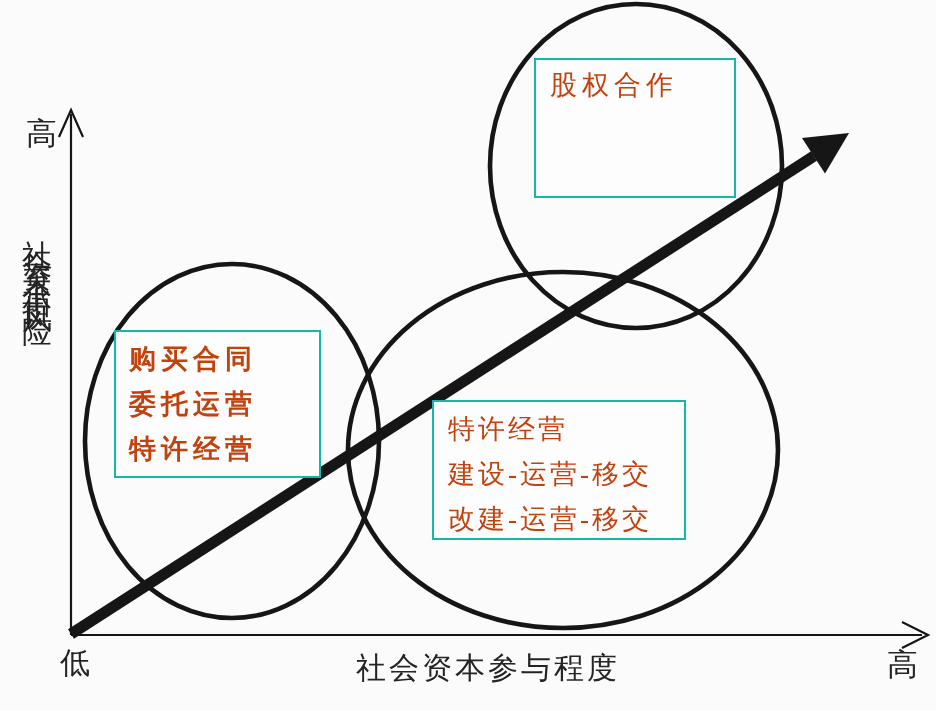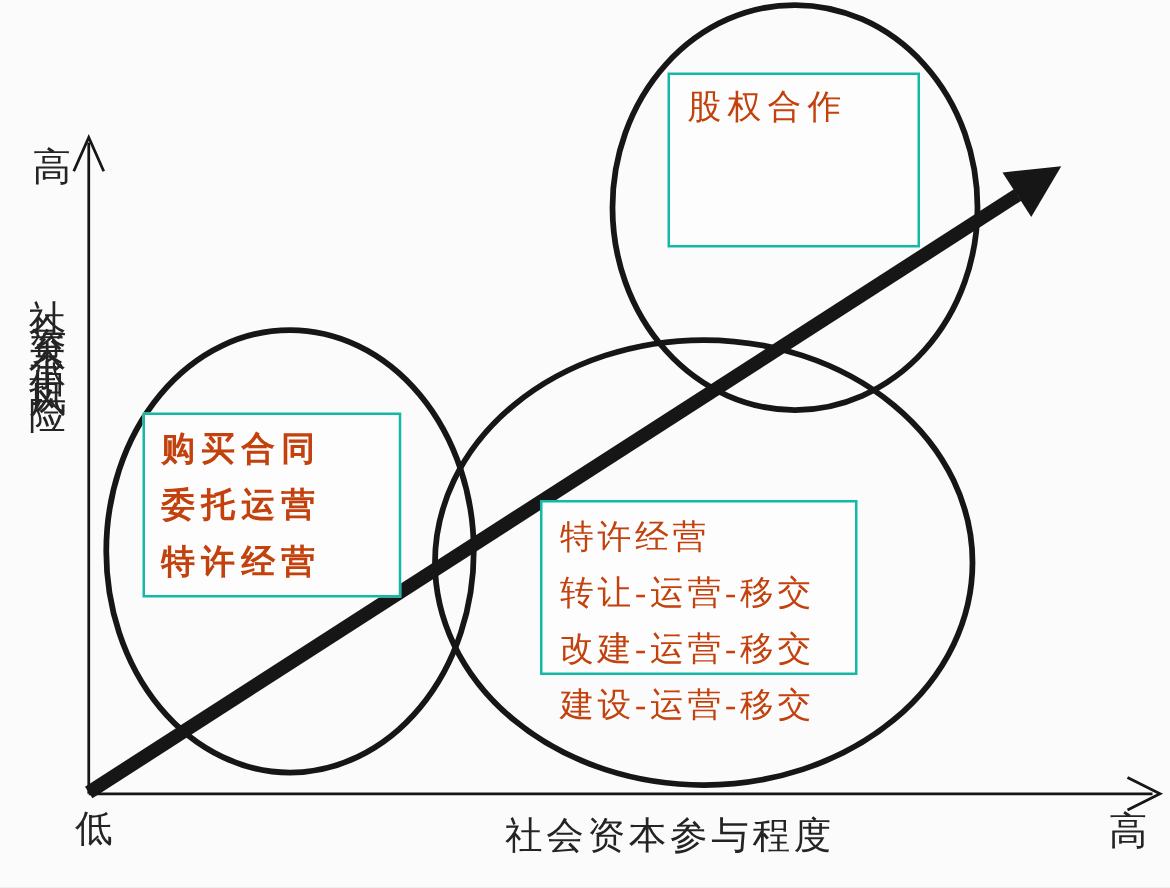--- a/index.html
+++ b/index.html
@@ -13,21 +13,21 @@
   }
   .canvas svg{position:absolute;left:0;top:0;}
   .label{position:absolute;white-space:nowrap;color:#242424;}
   .y-high{left:26px;top:113px;font-size:31px;}
   .y-title{
     left:19px;top:216px;width:38px;height:350px;
     writing-mode:vertical-rl;text-orientation:upright;
     font-size:30px;letter-spacing:11px;
   }
   .x-low{left:60px;top:643px;font-size:30px;}
-  .x-title{left:356px;top:648px;font-size:30px;letter-spacing:3px;margin-left:48px;}
+  .x-title{left:356px;top:648px;font-size:30px;letter-spacing:3px;}
   .x-high{left:887px;top:644px;font-size:31px;}
   .textbox{
     position:absolute;
     box-sizing:border-box;
     border:2px solid #14b8a6;
     background:#fdfdfd;
     font-size:27px;
     line-height:45px;
     color:#c2410c;
   }
@@ -62,21 +62,20 @@
   <div class="label x-title">社会资本参与程度</div>
   <div class="label x-high">高</div>
 
   <div class="textbox box-left">
       <div class="box-line">购买合同</div>
       <div class="box-line">委托运营</div>
       <div class="box-line">特许经营</div>
     </div>
   <div class="textbox box-bottom">
       <div class="box-line">特许经营</div>
-      <div class="box-line">转让-运营-移交</div>
+      <div class="box-line">建设-运营-移交</div>
       <div class="box-line">改建-运营-移交</div>
-      <div class="box-line">建设-运营-移交</div>
     </div>
   <div class="textbox box-top">
       <div class="box-line">股权合作</div>
     </div>
 
 </div>
 
 </body></html>

